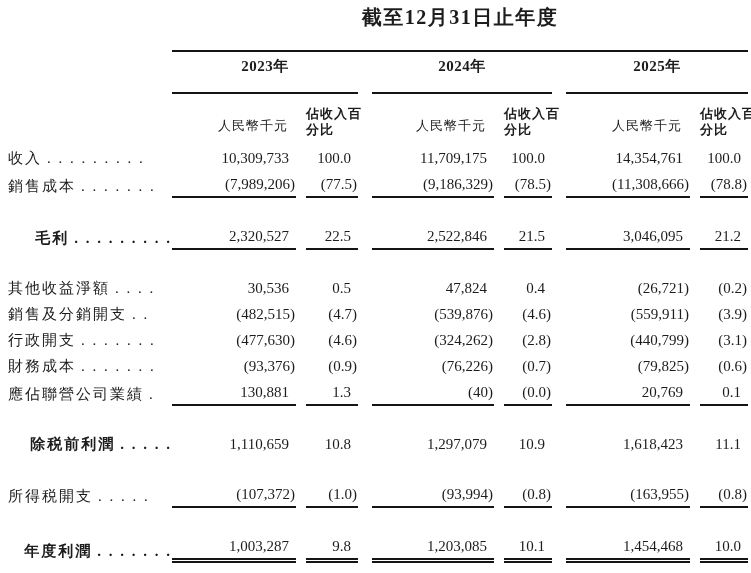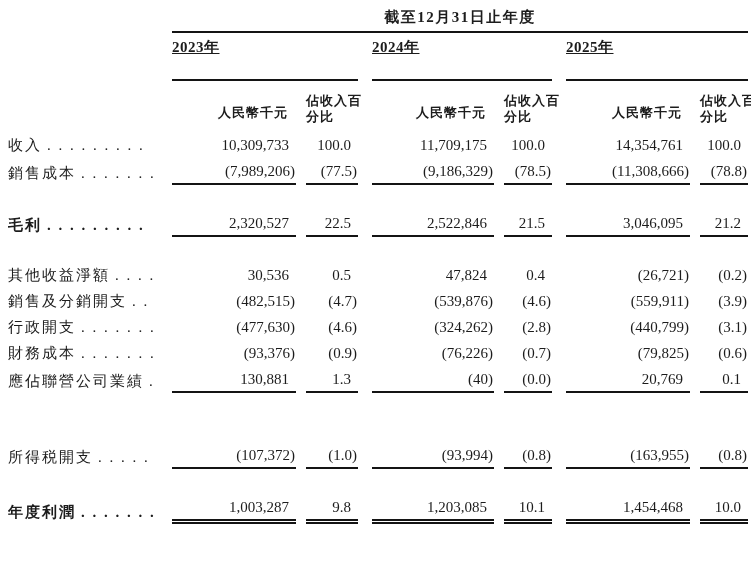--- a/index.html
+++ b/index.html
@@ -26,58 +26,58 @@
     vertical-align: bottom;
     white-space: nowrap;
     overflow: visible;
   }
   .cjk { letter-spacing: 2px; }
 
   
   .title-cell {
     text-align: center;
     font-weight: bold;
-    font-size: 15px;
+    font-size: 20px;
     letter-spacing: 1.5px;
     border-bottom: 2px solid #141414;
-    padding-bottom: 2px;
+    padding-bottom: 21px;
     height: 24px;
   }
   .year-cell {
+    text-align: center;
     font-weight: bold;
     font-size: 15px;
     letter-spacing: 0.5px;
     border-bottom: 2px solid #141414;
-    padding-bottom: 20px;
+    padding-bottom: 14px;
     height: 26px;
-    text-decoration: underline;
   }
   .sub-amt {
     text-align: right;
-    font-weight: bold;
+    font-weight: normal;
     font-size: 13px;
     letter-spacing: 1px;
     padding: 12px 8px 6px 0;
   }
   .sub-pct {
     text-align: left;
     font-weight: bold;
     font-size: 13px;
     letter-spacing: 1px;
     white-space: pre;
     line-height: 16px;
     padding: 12px 0 6px 0;
   }
 
   
   tr.data td { height: 26px; }
   td.num { text-align: right; padding-right: 7px; font-size: 15px; }
   td.num.neg { padding-right: 1px; }
   td.label-cell { white-space: nowrap; overflow: hidden; font-size: 15px; margin-top: 9px; }
-  .emph { font-weight: bold; }
+  .emph { font-weight: bold; text-align: right; }
   .dots { margin-left: 5px; letter-spacing: 2px; }
 
   td.rule-single { border-bottom: 2px solid #141414; text-align: right; }
   td.rule-double { border-bottom: 5px double #141414; }
 
   tr.gap td { height: 24px; }
 </style>
 </head>
 <body>
 
@@ -243,20 +243,34 @@
           <td></td>
           <td class="num neg rule-single">(0.0)</td>
           <td></td>
           <td class="num rule-single">20,769</td>
           <td></td>
           <td class="num rule-single">0.1</td>
         </tr>
         <tr class="gap">
           <td colspan="12"></td>
         </tr>
+        <tr class="data">
+          <td class="label-cell cjk emph"><span>除税前利潤</span><span class="dots">. . . . .</span></td>
+          <td class="num">1,110,659</td>
+          <td></td>
+          <td class="num">10.8</td>
+          <td></td>
+          <td class="num">1,297,079</td>
+          <td></td>
+          <td class="num">10.9</td>
+          <td></td>
+          <td class="num">1,618,423</td>
+          <td></td>
+          <td class="num">11.1</td>
+        </tr>
         <tr class="gap">
           <td colspan="12"></td>
         </tr>
         <tr class="data">
           <td class="label-cell cjk"><span>所得税開支</span><span class="dots">. . . . .</span></td>
           <td class="num neg rule-single">(107,372)</td>
           <td></td>
           <td class="num neg rule-single">(1.0)</td>
           <td></td>
           <td class="num neg rule-single">(93,994)</td>

